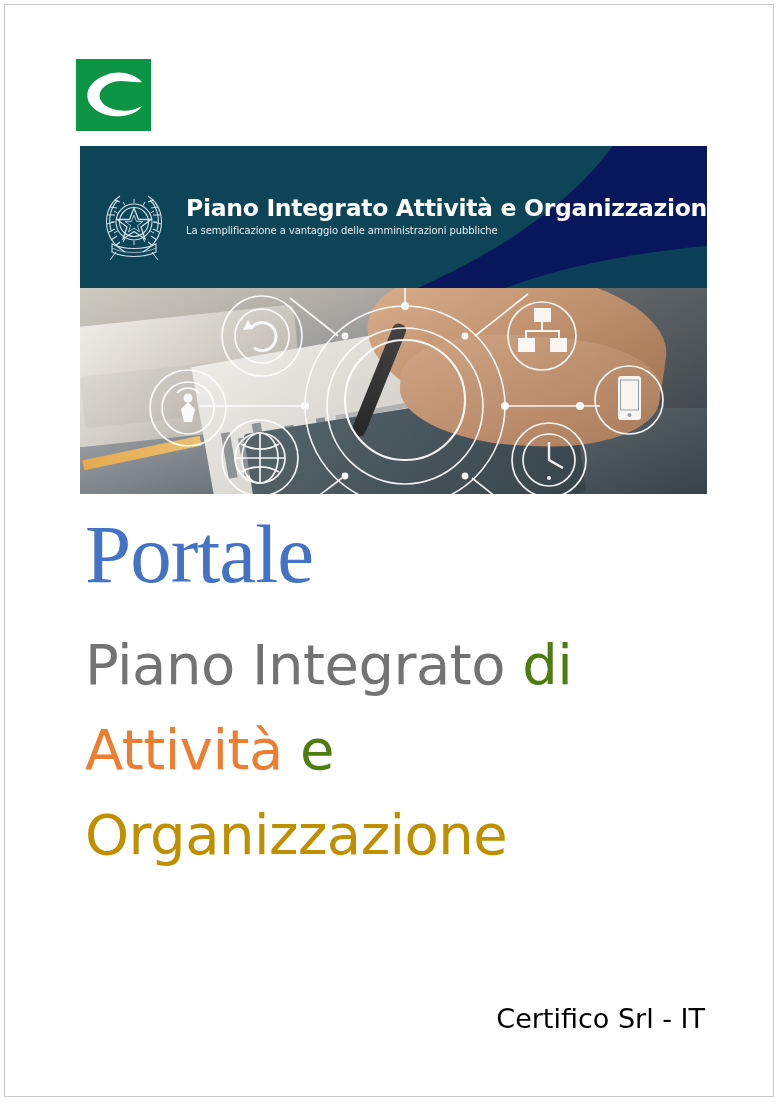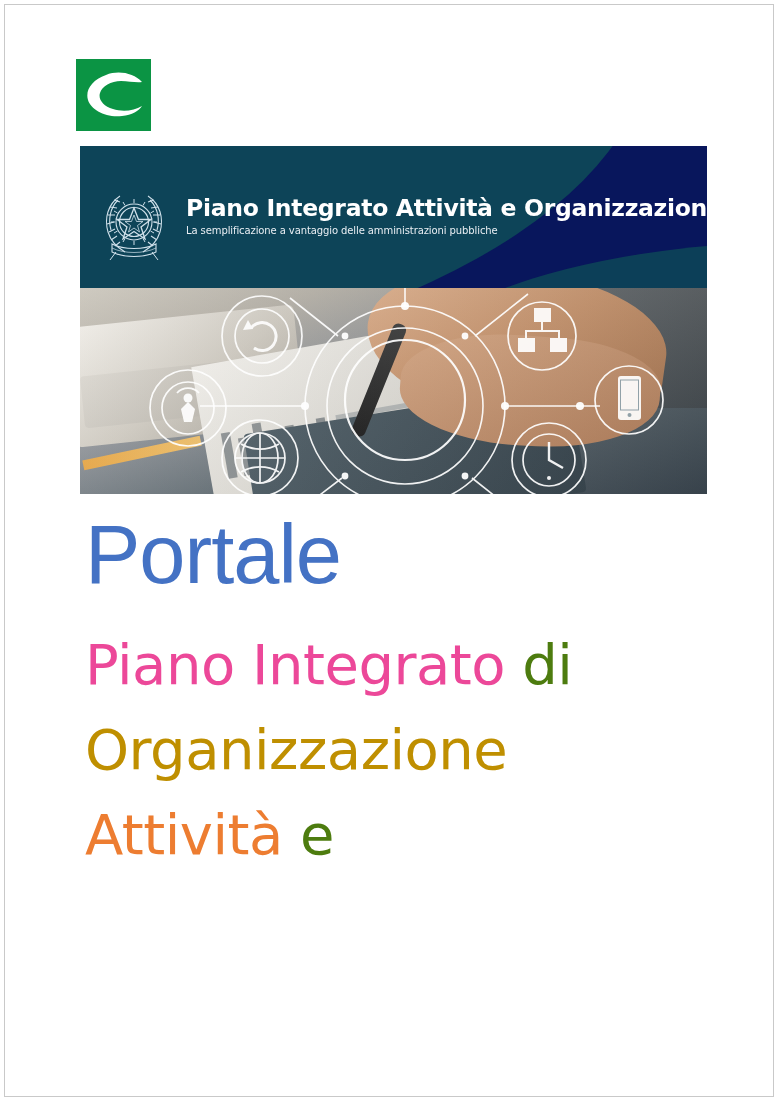--- a/index.html
+++ b/index.html
@@ -188,38 +188,38 @@
   .hud { position: absolute; left: 0; top: 0; width: 627px; height: 206px; }
 
   
   .cover {
     position: absolute;
     left: 80px;
     top: 508px;
     width: 620px;
   }
   .t-portale {
-    font-family: Liberation Sans, sans-serif;
+    font-family: Liberation Serif, serif;
     font-size: 83px;
     color: #4472c4;
     line-height: 1.0;
     letter-spacing: -1px;
     margin: 0 0 26px 0;
     white-space: nowrap;
   }
   .t-line {
     font-family: "DejaVu Sans", sans-serif;
     font-size: 56px;
     line-height: 1.52;
     letter-spacing: -0.5px;
     margin: 0;
     color: #000000;
     white-space: nowrap;
   }
-  .c-green  { color: #ec4899; margin-top: 45px; }
+  .c-green  { color: #737373; margin-top: 45px; }
   .c-orange { color: #ed7d31; }
   .c-gold   { color: #bf8f00; }
   .c-black  { color: #4d7c0f; }
 
   .t-footer {
     position: absolute;
     left: 80px;
     top: 998px;
     width: 620px;
     text-align: right;
@@ -376,20 +376,21 @@
       </svg>
     </div>
   </div>
 
   <div class="cover">
 
     <div class="t-portale">Portale</div>
 
     <div class="t-line"><span class="c-green">Piano Integrato</span><span class="c-black"> di</span></div>
 
+    <div class="t-line"><span class="c-orange">Attività</span><span class="c-black"> e</span></div>
+
     <div class="t-line"><span class="c-gold">Organizzazione</span></div>
 
-    <div class="t-line"><span class="c-orange">Attività</span><span class="c-black"> e</span></div>
-
   </div>
 
+  <div class="t-footer">Certifico Srl - IT</div>
 
 </div>
 
 </body></html>

